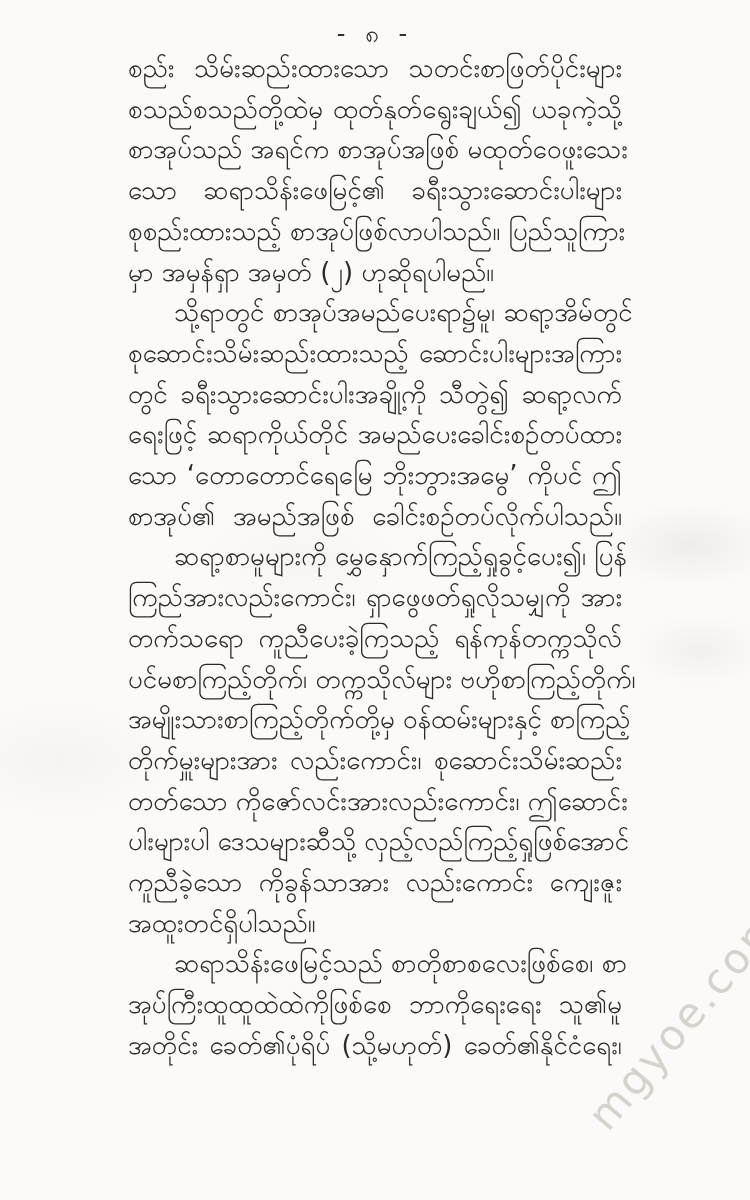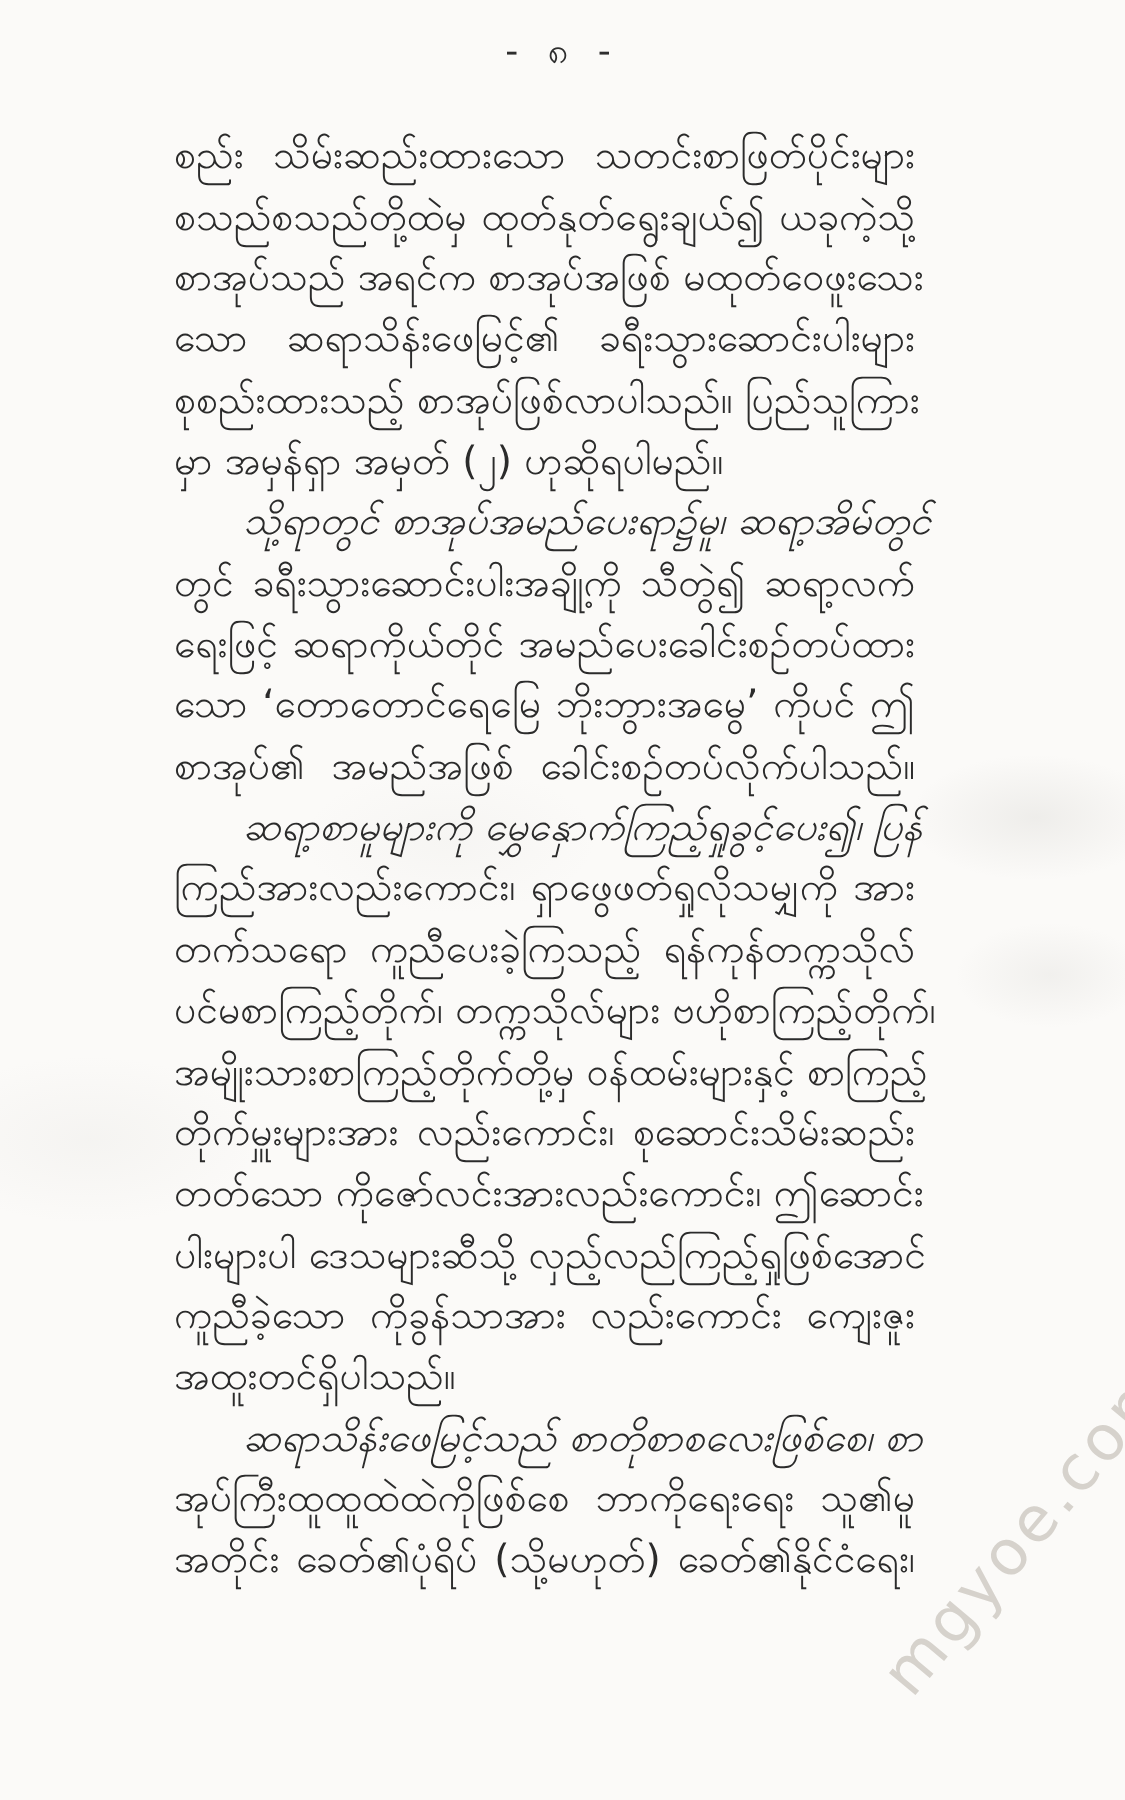--- a/index.html
+++ b/index.html
@@ -30,34 +30,33 @@
     left: 128px;
     width: 494px;
     text-align: center;
     font-size: 24px;
     letter-spacing: 6px;
     color: #2e2e2e;
   }
   .text-block {
     position: absolute;
     top: 48px;
-    left: 116px;
+    left: 128px;
     width: 494px;
-    margin-top: 36px;
   }
   .line {
     font-size: 26px;
     line-height: 40.7px;
     white-space: nowrap;
     text-align: justify;
     text-align-last: justify;
     text-justify: inter-word;
     color: #2b2b2b;
   }
-  .line.indent { text-indent: 46px; font-style: italic; }
+  .line.indent { text-indent: 46px; }
   .line.end {
     text-align: right;
     text-align-last: left;
   }
   .watermark {
     position: absolute;
     left: 578px;
     top: 1108px;
     font-size: 42px;
     letter-spacing: 3px;
@@ -75,20 +74,21 @@
   <div class="page-number">- ၈ -</div>
 
   <div class="text-block">
       <div class="line">စည်း သိမ်းဆည်းထားသော သတင်းစာဖြတ်ပိုင်းများ</div>
       <div class="line">စသည်စသည်တို့ထဲမှ ထုတ်နုတ်ရွေးချယ်၍ ယခုကဲ့သို့</div>
       <div class="line">စာအုပ်သည် အရင်က စာအုပ်အဖြစ် မထုတ်ဝေဖူးသေး</div>
       <div class="line">သော ဆရာသိန်းဖေမြင့်၏ ခရီးသွားဆောင်းပါးများ</div>
       <div class="line">စုစည်းထားသည့် စာအုပ်ဖြစ်လာပါသည်။ ပြည်သူကြား</div>
       <div class="line end">မှာ အမှန်ရှာ အမှတ် (၂) ဟုဆိုရပါမည်။</div>
       <div class="line indent">သို့ရာတွင် စာအုပ်အမည်ပေးရာ၌မူ၊ ဆရာ့အိမ်တွင်</div>
+      <div class="line">စုဆောင်းသိမ်းဆည်းထားသည့် ဆောင်းပါးများအကြား</div>
       <div class="line">တွင် ခရီးသွားဆောင်းပါးအချို့ကို သီတွဲ၍ ဆရာ့လက်</div>
       <div class="line">ရေးဖြင့် ဆရာကိုယ်တိုင် အမည်ပေးခေါင်းစဉ်တပ်ထား</div>
       <div class="line">သော ‘တောတောင်ရေမြေ ဘိုးဘွားအမွေ’ ကိုပင် ဤ</div>
       <div class="line">စာအုပ်၏ အမည်အဖြစ် ခေါင်းစဉ်တပ်လိုက်ပါသည်။</div>
       <div class="line indent">ဆရာ့စာမူများကို မွှေနှောက်ကြည့်ရှုခွင့်ပေး၍၊ ပြန်</div>
       <div class="line">ကြည်အားလည်းကောင်း၊ ရှာဖွေဖတ်ရှုလိုသမျှကို အား</div>
       <div class="line">တက်သရော ကူညီပေးခဲ့ကြသည့် ရန်ကုန်တက္ကသိုလ်</div>
       <div class="line">ပင်မစာကြည့်တိုက်၊ တက္ကသိုလ်များ ဗဟိုစာကြည့်တိုက်၊</div>
       <div class="line">အမျိုးသားစာကြည့်တိုက်တို့မှ ဝန်ထမ်းများနှင့် စာကြည့်</div>
       <div class="line">တိုက်မှူးများအား လည်းကောင်း၊ စုဆောင်းသိမ်းဆည်း</div>

